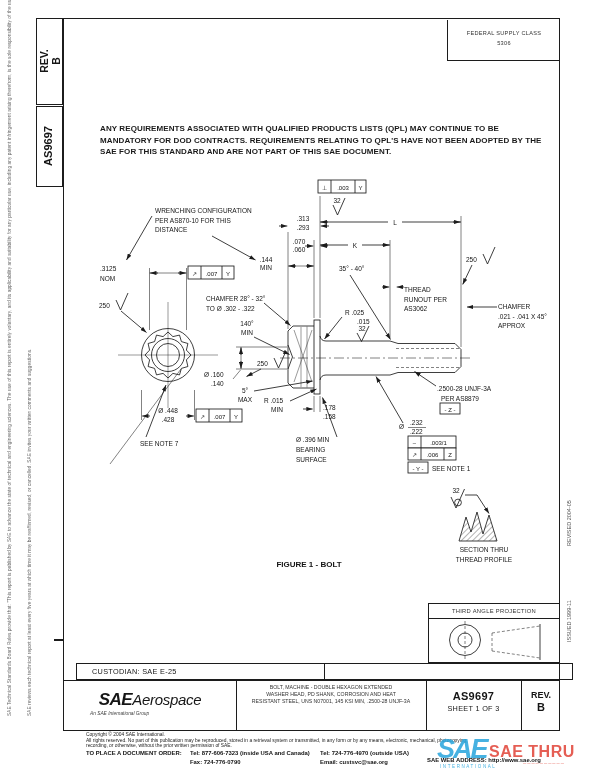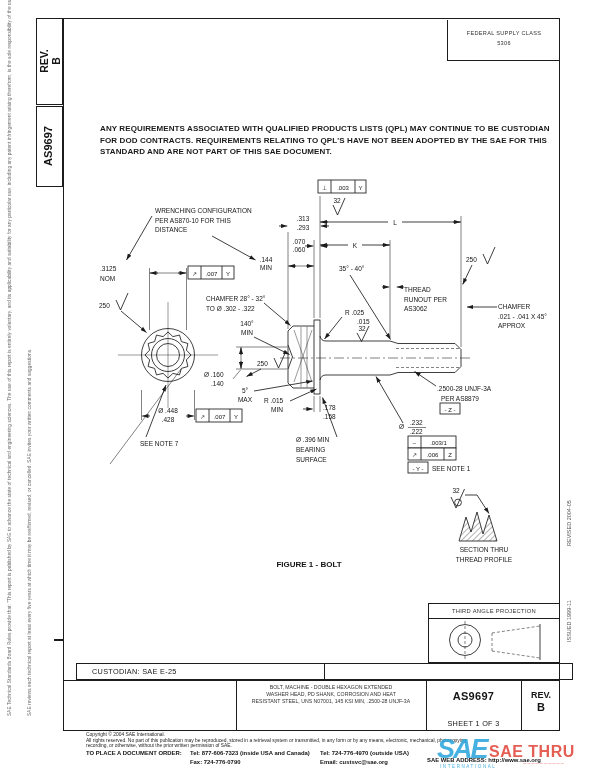--- a/index.html
+++ b/index.html
@@ -49,21 +49,21 @@
   <div class="vtext" style="left:42px;top:184px;width:76px;text-align:center;font-weight:bold;font-size:11px;">AS9697</div>
 
   <div class="vtext" style="left:566px;top:546px;width:88px;font-size:5.5px;color:#555;">REVISED 2004-05</div>
   <div class="vtext" style="left:566px;top:642px;width:86px;font-size:5.5px;color:#555;">ISSUED 1999-11</div>
 
   <div class="abs" style="left:447px;top:20px;width:113px;height:41px;border-left:1.2px solid #1c1c1c;border-bottom:1.2px solid #1c1c1c;box-sizing:border-box;">
     <div class="fsc" style="margin-top:9px;">FEDERAL SUPPLY CLASS</div>
     <div class="fsc">5306</div>
   </div>
 
-  <div class="abs para" style="left:100px;top:123px;width:452px;">ANY REQUIREMENTS ASSOCIATED WITH QUALIFIED PRODUCTS LISTS (QPL) MAY CONTINUE TO BE CUSTODIAN FOR DOD CONTRACTS. REQUIREMENTS RELATING TO QPL'S HAVE NOT BEEN ADOPTED BY THE SAE FOR THIS STANDARD AND ARE NOT PART OF THIS SAE DOCUMENT.</div>
+  <div class="abs para" style="left:100px;top:123px;width:452px;">ANY REQUIREMENTS ASSOCIATED WITH QUALIFIED PRODUCTS LISTS (QPL) MAY CONTINUE TO BE MANDATORY FOR DOD CONTRACTS. REQUIREMENTS RELATING TO QPL'S HAVE NOT BEEN ADOPTED BY THE SAE FOR THIS STANDARD AND ARE NOT PART OF THIS SAE DOCUMENT.</div>
 
   <div class="abs" style="left:54px;top:639px;width:9px;height:1.5px;background:#1c1c1c;"></div>
 
   <svg class="abs" style="left:0;top:0;" width="600" height="776" viewBox="0 0 600 776">
     <defs>
       <marker id="mE" viewBox="0 0 8 6" refX="8" refY="3" markerWidth="7.5" markerHeight="5.5" orient="auto">
         <path d="M8,3 L0,0.3 L0,5.7 Z" fill="#1c1c1c"></path>
       </marker>
       <pattern id="hp" width="4" height="4" patternUnits="userSpaceOnUse" patternTransform="rotate(45)">
         <line x1="0" y1="0" x2="0" y2="4" stroke="#444" stroke-width="0.8"></line>
@@ -300,30 +300,36 @@
   <div class="abs" style="left:76px;top:663px;width:497px;height:17px;border:1.2px solid #1c1c1c;box-sizing:border-box;">
     <div style="position:absolute;left:247px;top:0;width:1.2px;height:100%;background:#1c1c1c;"></div>
     <div style="position:absolute;left:15px;top:3px;font-size:7.3px;letter-spacing:.3px;">CUSTODIAN:  SAE E-25</div>
   </div>
 
   <div class="abs" style="left:63px;top:680px;width:497px;height:51px;border:1.5px solid #1c1c1c;box-sizing:border-box;">
     <div class="tb-line" style="left:172px;top:0;width:1.3px;height:100%;"></div>
     <div class="tb-line" style="left:362px;top:0;width:1.3px;height:100%;"></div>
     <div class="tb-line" style="left:457px;top:0;width:1.3px;height:100%;"></div>
 
+    <div class="abs" style="left:0;top:0;width:172px;height:100%;text-align:center;">
+      <div style="margin-top:9px;">
+        <span style="font-style:italic;font-weight:900;font-size:17px;letter-spacing:-.5px;">SAE</span><span style="font-style:italic;font-size:15px;letter-spacing:-.3px;">Aerospace</span>
+      </div>
+      <div style="font-size:4.8px;font-style:italic;color:#444;text-align:left;margin-left:26px;margin-top:1px;">An SAE International Group</div>
+    </div>
 
     <div class="abs" style="left:172px;top:0;width:190px;height:100%;">
       <div style="font-size:5.2px;text-align:center;line-height:7px;margin-top:3px;color:#333;">BOLT, MACHINE - DOUBLE HEXAGON EXTENDED</div>
       <div style="font-size:5.2px;text-align:center;line-height:7px;color:#333;">WASHER HEAD, PD SHANK, CORROSION AND HEAT</div>
       <div style="font-size:5.2px;text-align:center;line-height:7px;color:#333;">RESISTANT STEEL, UNS N07001, 145 KSI MIN, .2500-28 UNJF-3A</div>
     </div>
 
     <div class="abs" style="left:362px;top:0;width:95px;height:100%;text-align:center;">
       <div style="font-size:11px;font-weight:bold;margin-top:9px;letter-spacing:.3px;">AS9697</div>
-      <div style="font-size:7.3px;margin-top:17px;letter-spacing:.3px;">SHEET 1 OF 3</div>
+      <div style="font-size:7.3px;margin-top:2px;letter-spacing:.3px;">SHEET 1 OF 3</div>
     </div>
 
     <div class="abs" style="left:457px;top:0;width:40px;height:100%;text-align:center;">
       <div style="font-size:9px;font-weight:bold;margin-top:9px;">REV.</div>
       <div style="font-size:11px;font-weight:bold;margin-top:1px;">B</div>
     </div>
   </div>
 
   <div class="abs foot" style="left:86px;top:732px;">Copyright © 2004 SAE International.</div>
   <div class="abs foot" style="left:86px;top:737.5px;">All rights reserved. No part of this publication may be reproduced, stored in a retrieval system or transmitted, in any form or by any means, electronic, mechanical, photocopying,</div>

